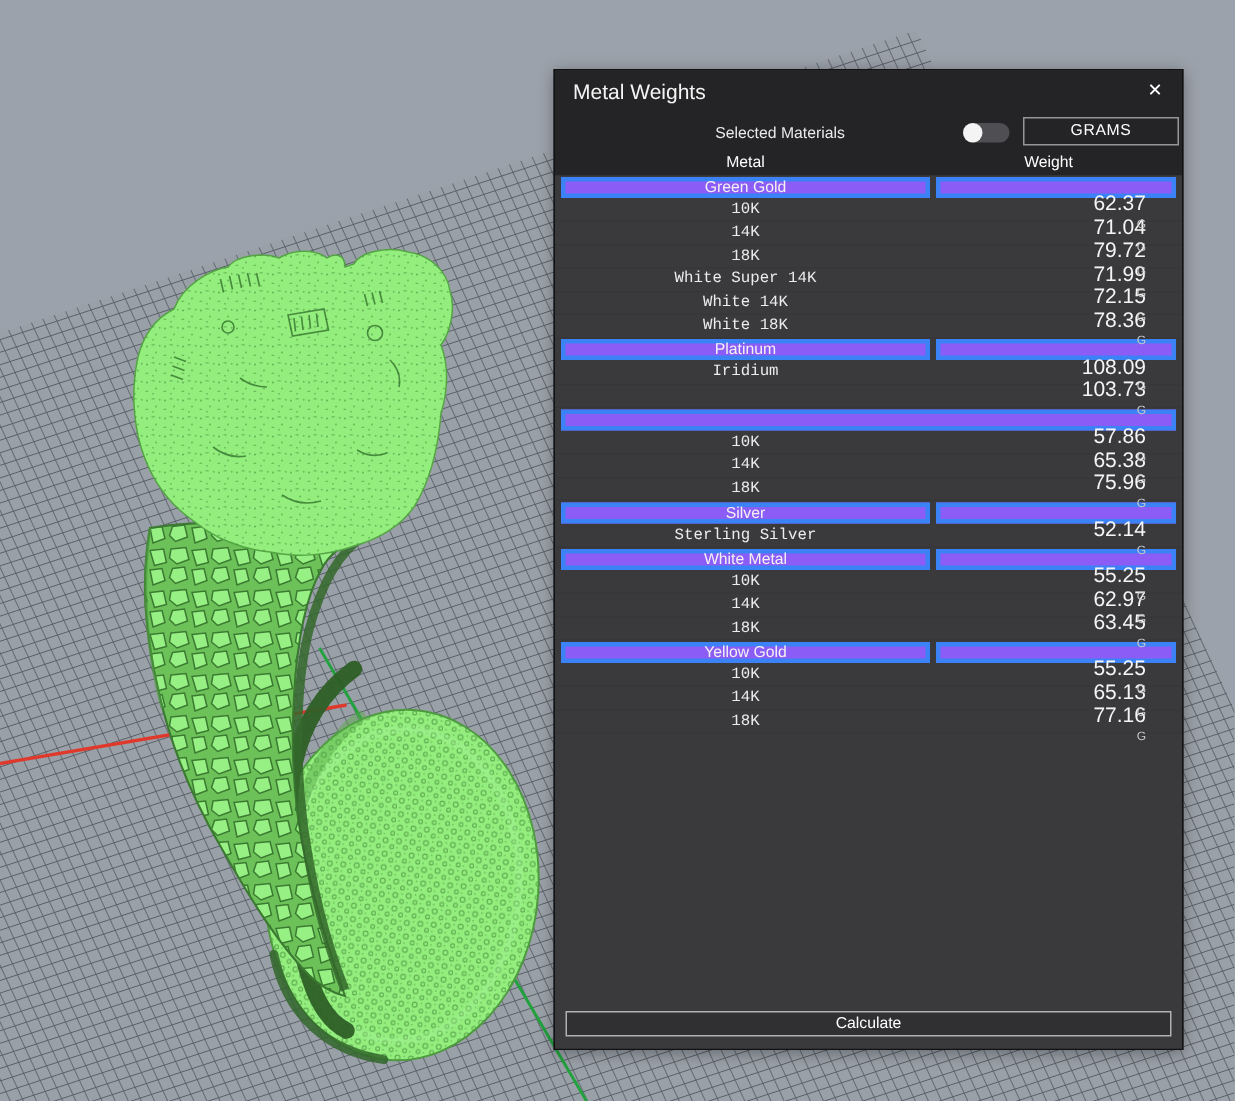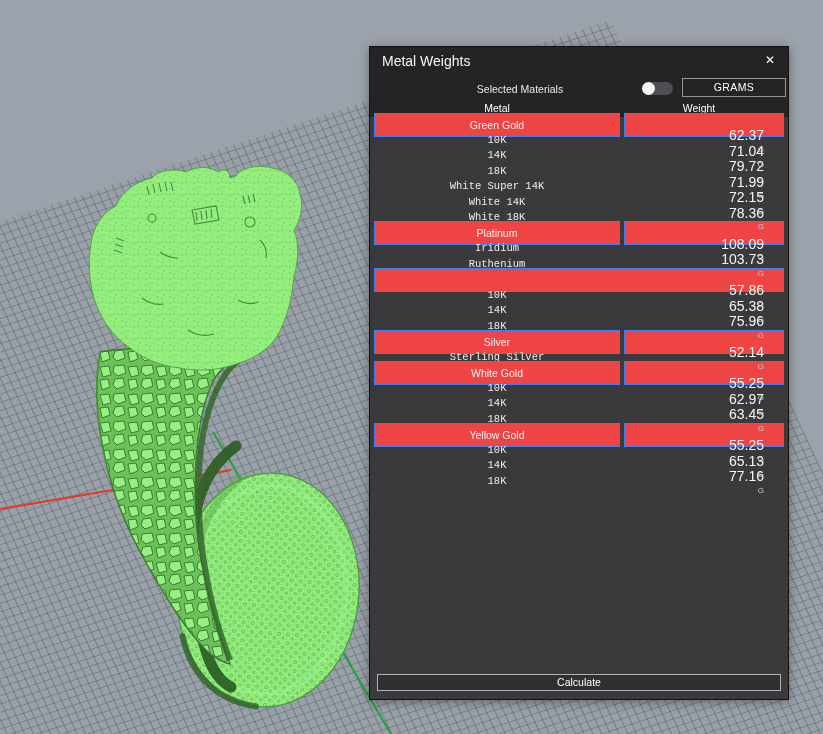--- a/index.html
+++ b/index.html
@@ -27,21 +27,21 @@
   .grams-btn{position:absolute;left:312px;top:31px;width:104px;height:19px;box-sizing:border-box;
           border:1px solid #96969a;background:#242426;color:#fff;font-size:10.5px;
           letter-spacing:.4px;text-align:center;line-height:17px;cursor:pointer;}
   .col-hdr{position:absolute;top:55px;height:14px;font-size:10.5px;color:#fff;text-align:center;}
   .col-hdr.metal{left:4px;width:246px;}
   .col-hdr.weight{left:248px;width:162px;}
 
   .panel-body{position:absolute;top:70px;bottom:0;left:0;right:0;background:#3a3a3d;}
   .t-row{height:15.5px;display:flex;align-items:center;font-size:10.5px;}
   .t-cat{padding:0 4px;gap:4px;box-sizing:border-box;}
-  .cat-cell{background:#ef4444;border:1px solid #3b82f6;height:24px;box-sizing:border-box;
+  .cat-cell{background:#8b5cf6;border:3px solid #3b82f6;height:14px;box-sizing:border-box;
             display:flex;align-items:center;justify-content:center;color:#f2f2f2;}
   .cat-name{width:246px;}
   .cat-val{flex:1;}
   .t-data{border-bottom:1px solid #37373a;box-sizing:border-box;}
   .t-lbl{width:254px;text-align:center;color:#ececec;font-family:Liberation Mono, monospace;}
   .t-val{flex:1;text-align:right;padding-right:24px;color:#f5f5f5;white-space:nowrap;}
   .t-num{font-size:14px;}
   .t-unit{font-size:8px;color:#c9c9c9;margin-left:3px;position:relative;top:1.5px;}
 
   .calc-btn{position:absolute;left:7px;right:7px;bottom:8px;height:17px;box-sizing:border-box;
@@ -210,21 +210,20 @@
           <div class="cat-cell cat-val"></div>
         </div>
         <div class="t-row t-data">
           <div class="t-lbl">Iridium</div>
           <div class="t-val">
             <div class="t-num">108.09</div>
             <div class="t-unit">G</div>
           </div>
         </div>
         <div class="t-row t-data">
-          <div class="t-lbl">Ruthenium</div>
           <div class="t-val">
             <div class="t-num">103.73</div>
             <div class="t-unit">G</div>
           </div>
         </div>
         <div class="t-row t-cat">
           <div class="cat-cell cat-val"></div>
         </div>
         <div class="t-row t-data">
           <div class="t-lbl">10K</div>
@@ -252,21 +251,21 @@
           <div class="cat-cell cat-val"></div>
         </div>
         <div class="t-row t-data">
           <div class="t-lbl">Sterling Silver</div>
           <div class="t-val">
             <div class="t-num">52.14</div>
             <div class="t-unit">G</div>
           </div>
         </div>
         <div class="t-row t-cat">
-          <div class="cat-cell cat-name">White Gold</div>
+          <div class="cat-cell cat-name">White Metal</div>
           <div class="cat-cell cat-val"></div>
         </div>
         <div class="t-row t-data">
           <div class="t-lbl">10K</div>
           <div class="t-val">
             <div class="t-num">55.25</div>
             <div class="t-unit">G</div>
           </div>
         </div>
         <div class="t-row t-data">

